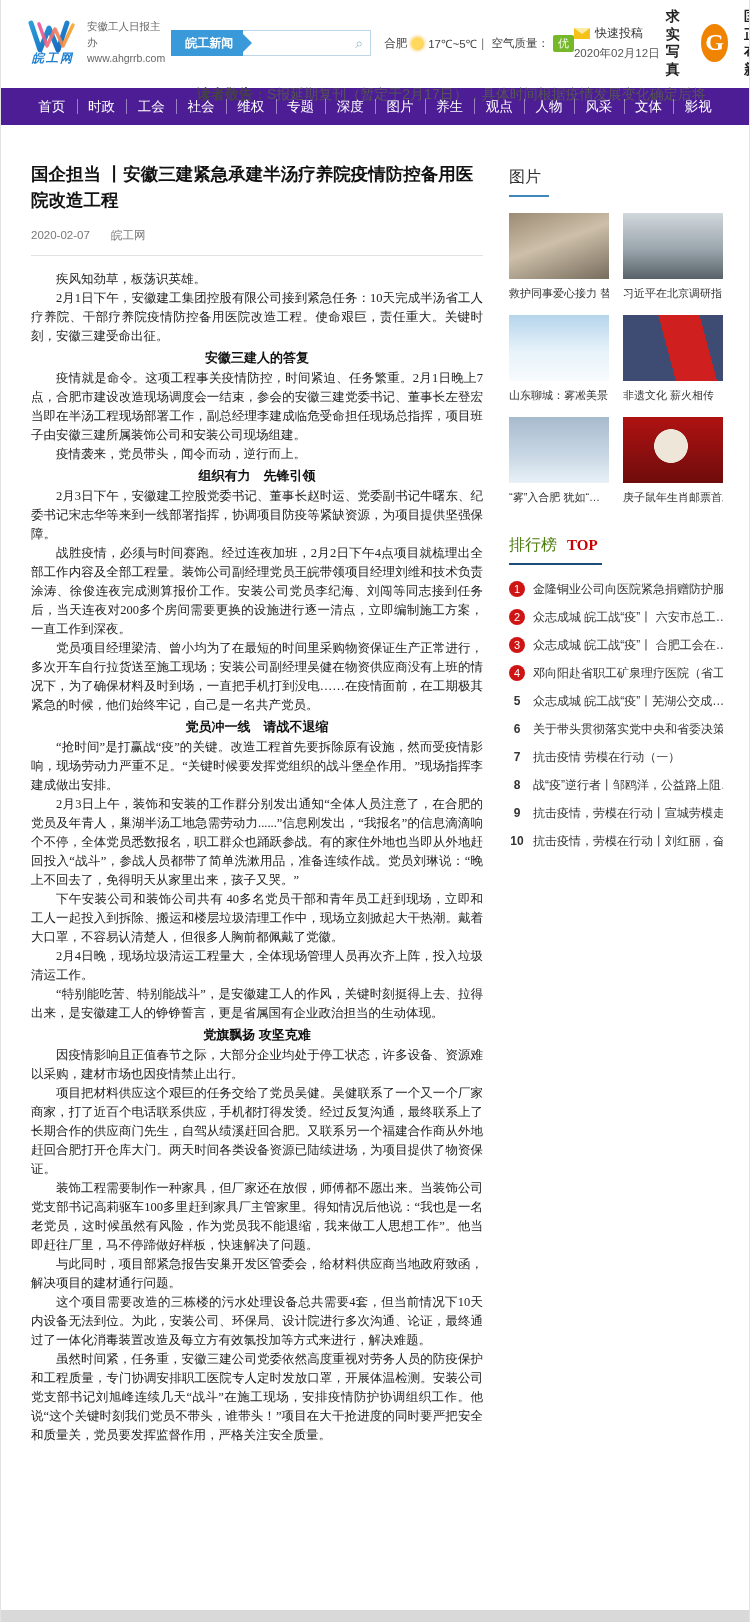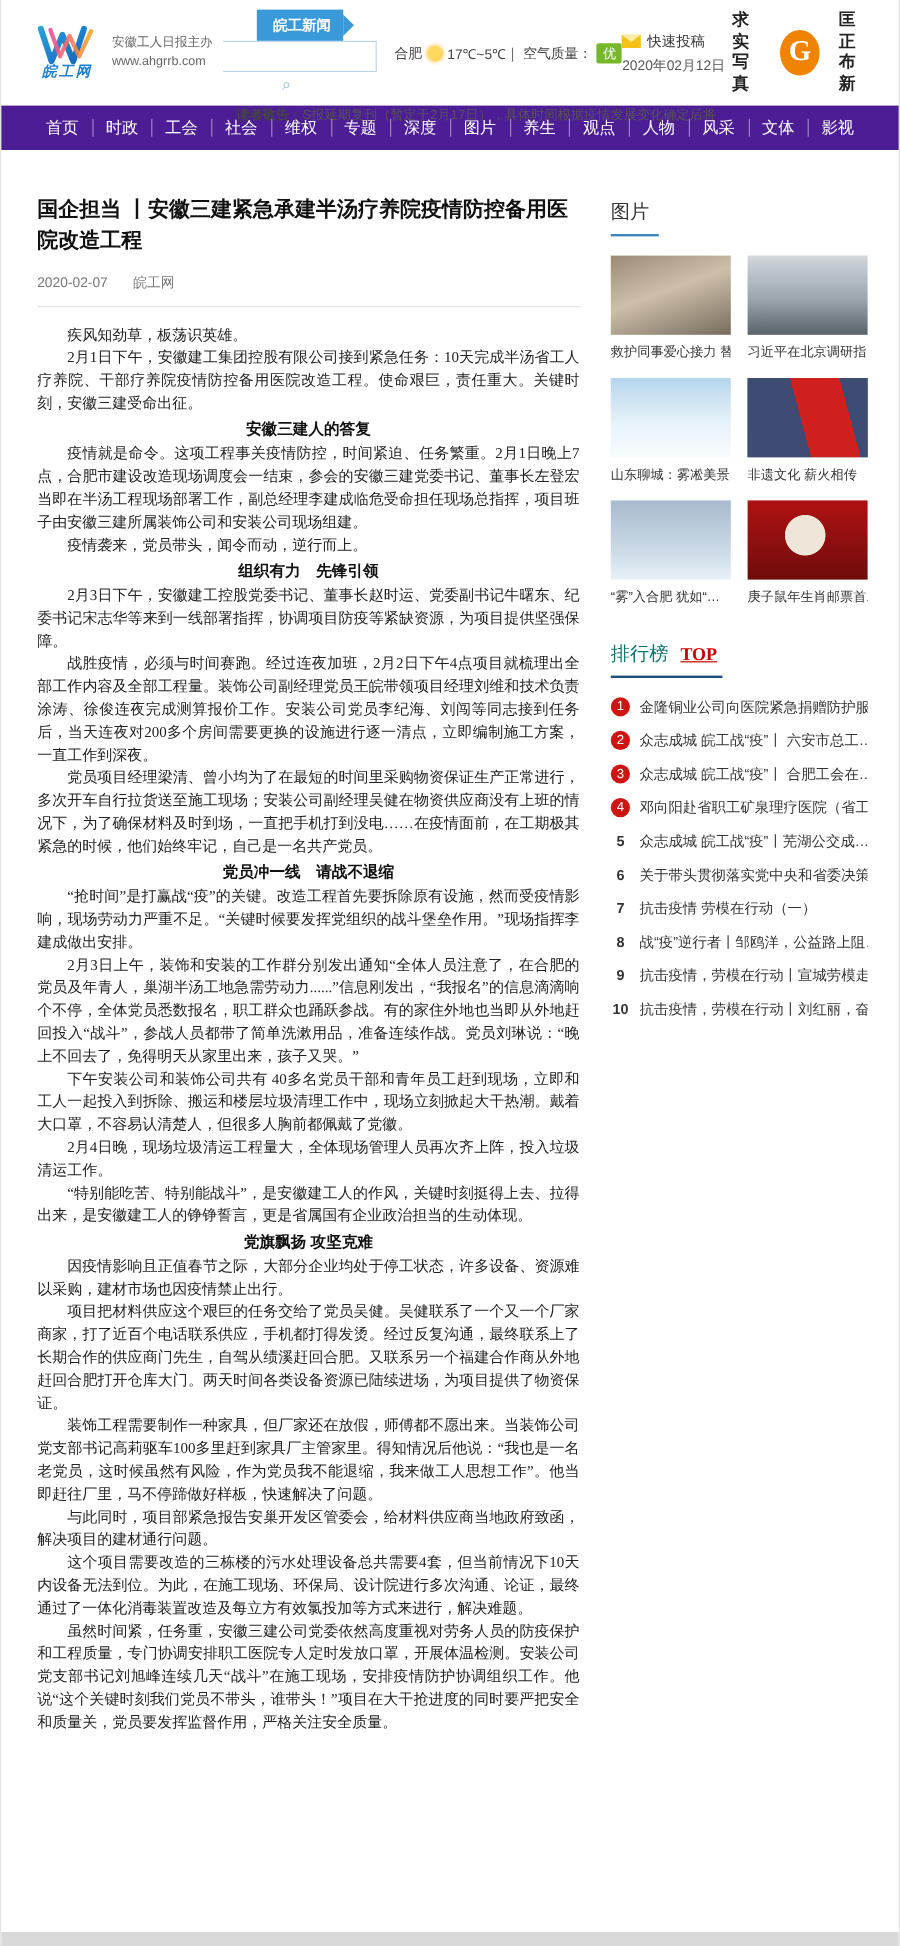--- a/index.html
+++ b/index.html
@@ -9,21 +9,21 @@
           border-left:1px solid #e3e3e3; border-right:1px solid #e3e3e3;
           overflow:hidden; display:flex; flex-direction:column; }
 
   
   .header { height:88px; padding:8px 26px 0 26px; position:relative; }
   .hrow1 { display:flex; align-items:center; }
   .logo-block { width:62px; text-align:center; cursor:pointer; }
   .logo-block svg { display:block; margin:0 auto; }
   .logo-cn { font-size:12px; font-weight:bold; font-style:italic; color:#1d7fd0; letter-spacing:2px; margin-top:-4px; }
   .site-info { font-size:10.5px; color:#666; line-height:1.5; margin-left:8px; width:92px; }
-  .search-area { display:flex; align-items:center; margin-left:6px;flex-direction:column; }
+  .search-area { display:flex; align-items:center; margin-left:6px; }
   .search-tab { background:#3a9ad9; color:#fff; font-size:12px; font-weight:bold;
                 height:26px; line-height:26px; padding:0 10px 0 14px; position:relative; white-space:nowrap; }
   .search-tab::after { content:""; position:absolute; right:-9px; top:4px; border-left:9px solid #3a9ad9;
                 border-top:9px solid transparent; border-bottom:9px solid transparent; }
   .search-input { height:26px; width:128px; border:1px solid #bcd6e8; border-left:none;
                 padding:0 22px 0 14px; font-size:12px; outline:none; }
   .search-btn { margin-left:-22px; width:20px; height:20px; border:none; background:transparent; cursor:pointer;
                 color:#9bbdd4; font-size:14px; line-height:18px; }
   .weather { display:flex; align-items:center; font-size:11.5px; color:#444; margin-left:15px; white-space:nowrap; }
   .sun-icon { width:13px; height:13px; border-radius:50%; margin:0 4px;
@@ -36,21 +36,21 @@
   .mail-icon { width:16px; height:11px; background:#f6c21a; position:relative; margin-right:5px; display:inline-block; }
   .mail-icon::before { content:""; position:absolute; left:0; top:0; border-left:8px solid transparent;
               border-right:8px solid transparent; border-top:6px solid #fff3c0; opacity:.85; }
   .submit-label { font-size:12px; color:#333; }
   .date-line { margin-top:4px; color:#555; }
   .slogan { font-family:"Liberation Serif", serif; font-weight:bold; font-size:14px; line-height:1.25;
             color:#222; margin-left:6px; white-space:pre-line; }
   .brand-circle { width:38px; height:38px; border-radius:50%; background:#f08300; color:#fff;
             font-family:"Liberation Serif", serif; font-weight:bold; font-size:24px; text-align:center;
             line-height:36px; margin:0 10px 0 16px; }
-  .hrow2 { font-size:11px; color:#555; margin:8px 0 0 170px; white-space:nowrap; }
+  .hrow2 { font-size:14px; color:#555; margin:8px 0 0 170px; white-space:nowrap; }
   .hrow2 b { color:#444; }
 
   
   .nav { background:#4c1d95; height:37px; }
   .nav ul { list-style:none; display:flex; height:37px; padding:0 26px; }
   .nav li { flex:1; text-align:center; line-height:37px; font-size:13.5px; color:#fff; cursor:pointer; position:relative; }
   .nav li + li::before { content:""; position:absolute; left:0; top:11px; height:15px; width:1px; background:rgba(255,255,255,.45); }
 
   
   .content { display:flex; padding:20px 26px 0 30px; flex:1; }
@@ -64,22 +64,22 @@
 
   .article-body { font-family:"Liberation Serif", serif; }
   .para { font-size:12.5px; line-height:19px; color:#222; text-indent:2em; text-align:justify; }
   .section-head { font-size:13px; line-height:21px; font-weight:bold; color:#111; text-align:center;
                   font-family:"Liberation Sans", sans-serif; margin:1px 0; }
 
   
   .side-title { font-size:16px; color:#333; padding-bottom:9px; position:relative; display:block; margin-top:22px; }
   .side-title::after { content:""; position:absolute; left:0; bottom:0; width:40px; height:2px; background:#3f86bd; }
   .rank-title-row { margin-top:30px; display:inline-block; border-bottom:2px solid #1d4e79; padding:0 4px 7px 0; }
-  .rank-title { font-size:16px; color:#0f766e; }
-  .rank-top { font-size:15px; font-weight:bold; color:#c00; margin-left:10px; font-family:"Liberation Serif", serif;text-decoration:underline; }
+  .rank-title { font-size:16px; color:#4d7c0f; }
+  .rank-top { font-size:15px; font-weight:bold; color:#c00; margin-left:10px; font-family:"Liberation Serif", serif; }
 
   .pic-grid { display:grid; grid-template-columns:1fr 1fr; column-gap:14px; row-gap:14px; margin-top:16px; }
   .pic-card { cursor:pointer; min-width:0; }
   .thumb { height:66px; width:100%; }
   .caption { font-size:11px; color:#333; margin-top:7px; white-space:nowrap; overflow:hidden; }
   .ph-0 { background:linear-gradient(160deg,#9c8b74 0%,#cdbfa9 45%,#776c5d 100%); }
   .ph-1 { background:linear-gradient(180deg,#d2d8dc 0%,#9aa5ad 55%,#596269 100%); }
   .ph-2 { background:linear-gradient(180deg,#b5d5ec 0%,#e7f2fa 55%,#f7fbfd 100%); }
   .ph-3 { background:linear-gradient(75deg, #3e4c73 45%, #cf1f1f 45%, #cf1f1f 80%, #3e4c73 80%),
                      linear-gradient(180deg,#42507a,#2c3a57); }
@@ -197,21 +197,21 @@
           <p class="para">“抢时间”是打赢战“疫”的关键。改造工程首先要拆除原有设施，然而受疫情影响，现场劳动力严重不足。“关键时候要发挥党组织的战斗堡垒作用。”现场指挥李建成做出安排。</p>
           <p class="para">2月3日上午，装饰和安装的工作群分别发出通知“全体人员注意了，在合肥的党员及年青人，巢湖半汤工地急需劳动力......”信息刚发出，“我报名”的信息滴滴响个不停，全体党员悉数报名，职工群众也踊跃参战。有的家住外地也当即从外地赶回投入“战斗”，参战人员都带了简单洗漱用品，准备连续作战。党员刘琳说：“晚上不回去了，免得明天从家里出来，孩子又哭。”</p>
           <p class="para">下午安装公司和装饰公司共有 40多名党员干部和青年员工赶到现场，立即和工人一起投入到拆除、搬运和楼层垃圾清理工作中，现场立刻掀起大干热潮。戴着大口罩，不容易认清楚人，但很多人胸前都佩戴了党徽。</p>
           <p class="para">2月4日晚，现场垃圾清运工程量大，全体现场管理人员再次齐上阵，投入垃圾清运工作。</p>
           <p class="para">“特别能吃苦、特别能战斗”，是安徽建工人的作风，关键时刻挺得上去、拉得出来，是安徽建工人的铮铮誓言，更是省属国有企业政治担当的生动体现。</p>
           <p class="section-head">党旗飘扬 攻坚克难</p>
           <p class="para">因疫情影响且正值春节之际，大部分企业均处于停工状态，许多设备、资源难以采购，建材市场也因疫情禁止出行。</p>
           <p class="para">项目把材料供应这个艰巨的任务交给了党员吴健。吴健联系了一个又一个厂家商家，打了近百个电话联系供应，手机都打得发烫。经过反复沟通，最终联系上了长期合作的供应商门先生，自驾从绩溪赶回合肥。又联系另一个福建合作商从外地赶回合肥打开仓库大门。两天时间各类设备资源已陆续进场，为项目提供了物资保证。</p>
           <p class="para">装饰工程需要制作一种家具，但厂家还在放假，师傅都不愿出来。当装饰公司党支部书记高莉驱车100多里赶到家具厂主管家里。得知情况后他说：“我也是一名老党员，这时候虽然有风险，作为党员我不能退缩，我来做工人思想工作”。他当即赶往厂里，马不停蹄做好样板，快速解决了问题。</p>
           <p class="para">与此同时，项目部紧急报告安巢开发区管委会，给材料供应商当地政府致函，解决项目的建材通行问题。</p>
-          <p class="para">这个项目需要改造的三栋楼的污水处理设备总共需要4套，但当前情况下10天内设备无法到位。为此，在施工现场、环保局、设计院进行多次沟通、论证，最终通过了一体化消毒装置改造及每立方有效氯投加等方式来进行，解决难题。</p>
+          <p class="para">这个项目需要改造的三栋楼的污水处理设备总共需要4套，但当前情况下10天内设备无法到位。为此，安装公司、环保局、设计院进行多次沟通、论证，最终通过了一体化消毒装置改造及每立方有效氯投加等方式来进行，解决难题。</p>
           <p class="para">虽然时间紧，任务重，安徽三建公司党委依然高度重视对劳务人员的防疫保护和工程质量，专门协调安排职工医院专人定时发放口罩，开展体温检测。安装公司党支部书记刘旭峰连续几天“战斗”在施工现场，安排疫情防护协调组织工作。他说“这个关键时刻我们党员不带头，谁带头！”项目在大干抢进度的同时要严把安全和质量关，党员要发挥监督作用，严格关注安全质量。</p>
         </div>
 
     </div>
 
     <div class="side-col">
       <span class="side-title">图片</span>
       <div class="pic-grid">
           <div class="pic-card">
             <div class="thumb ph-0"></div>

